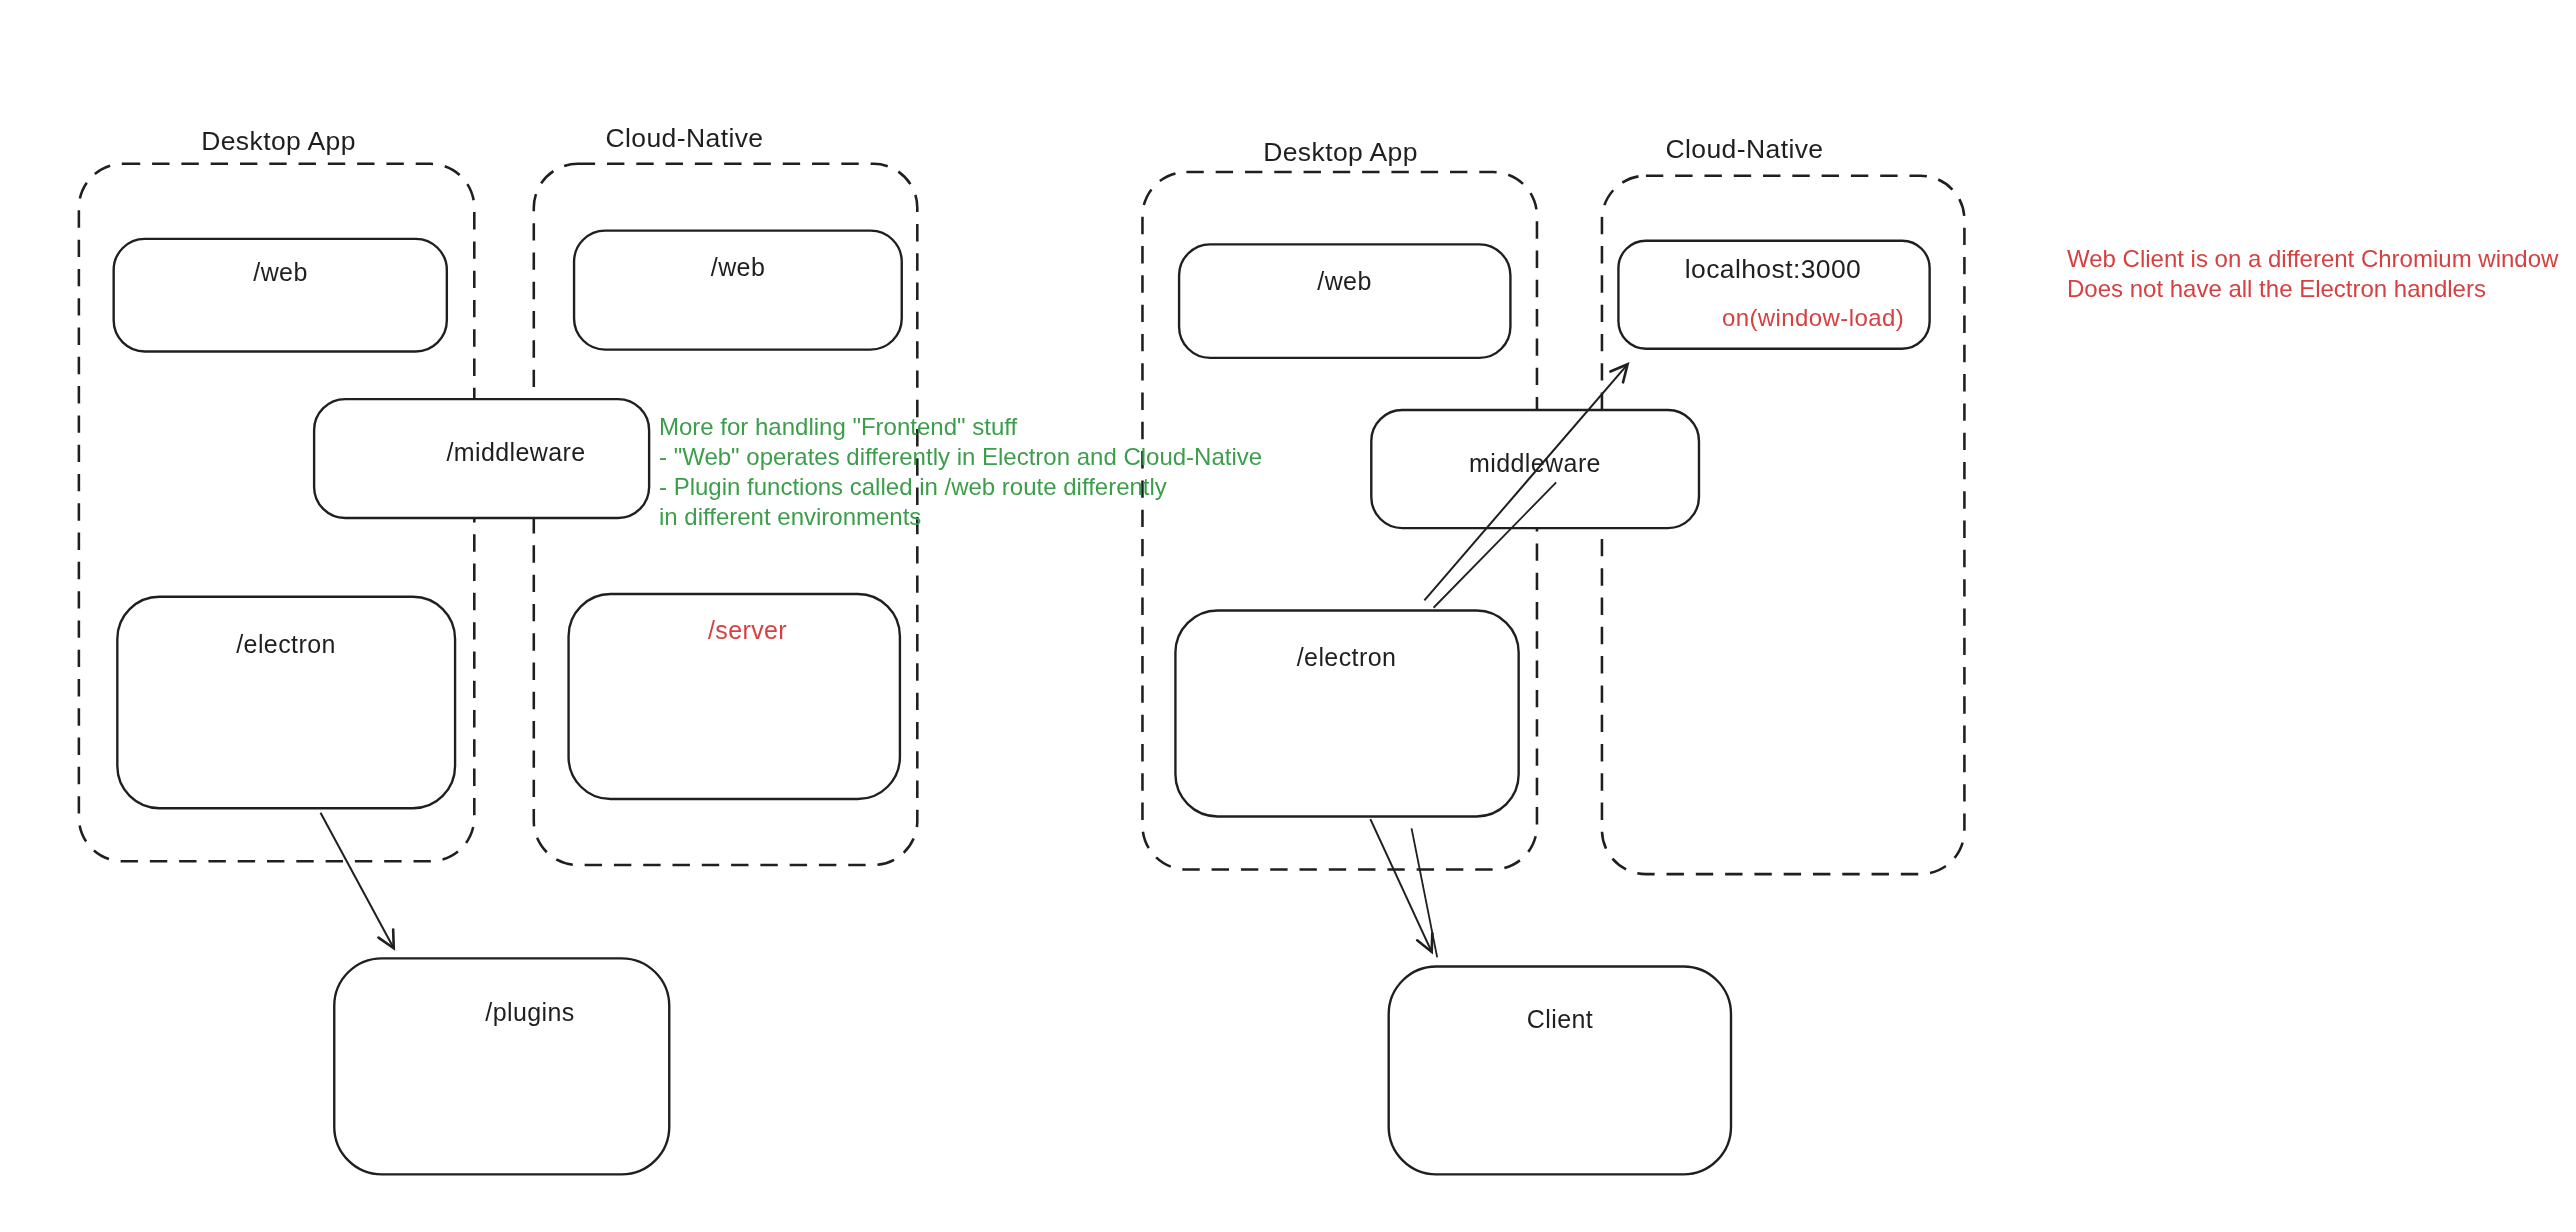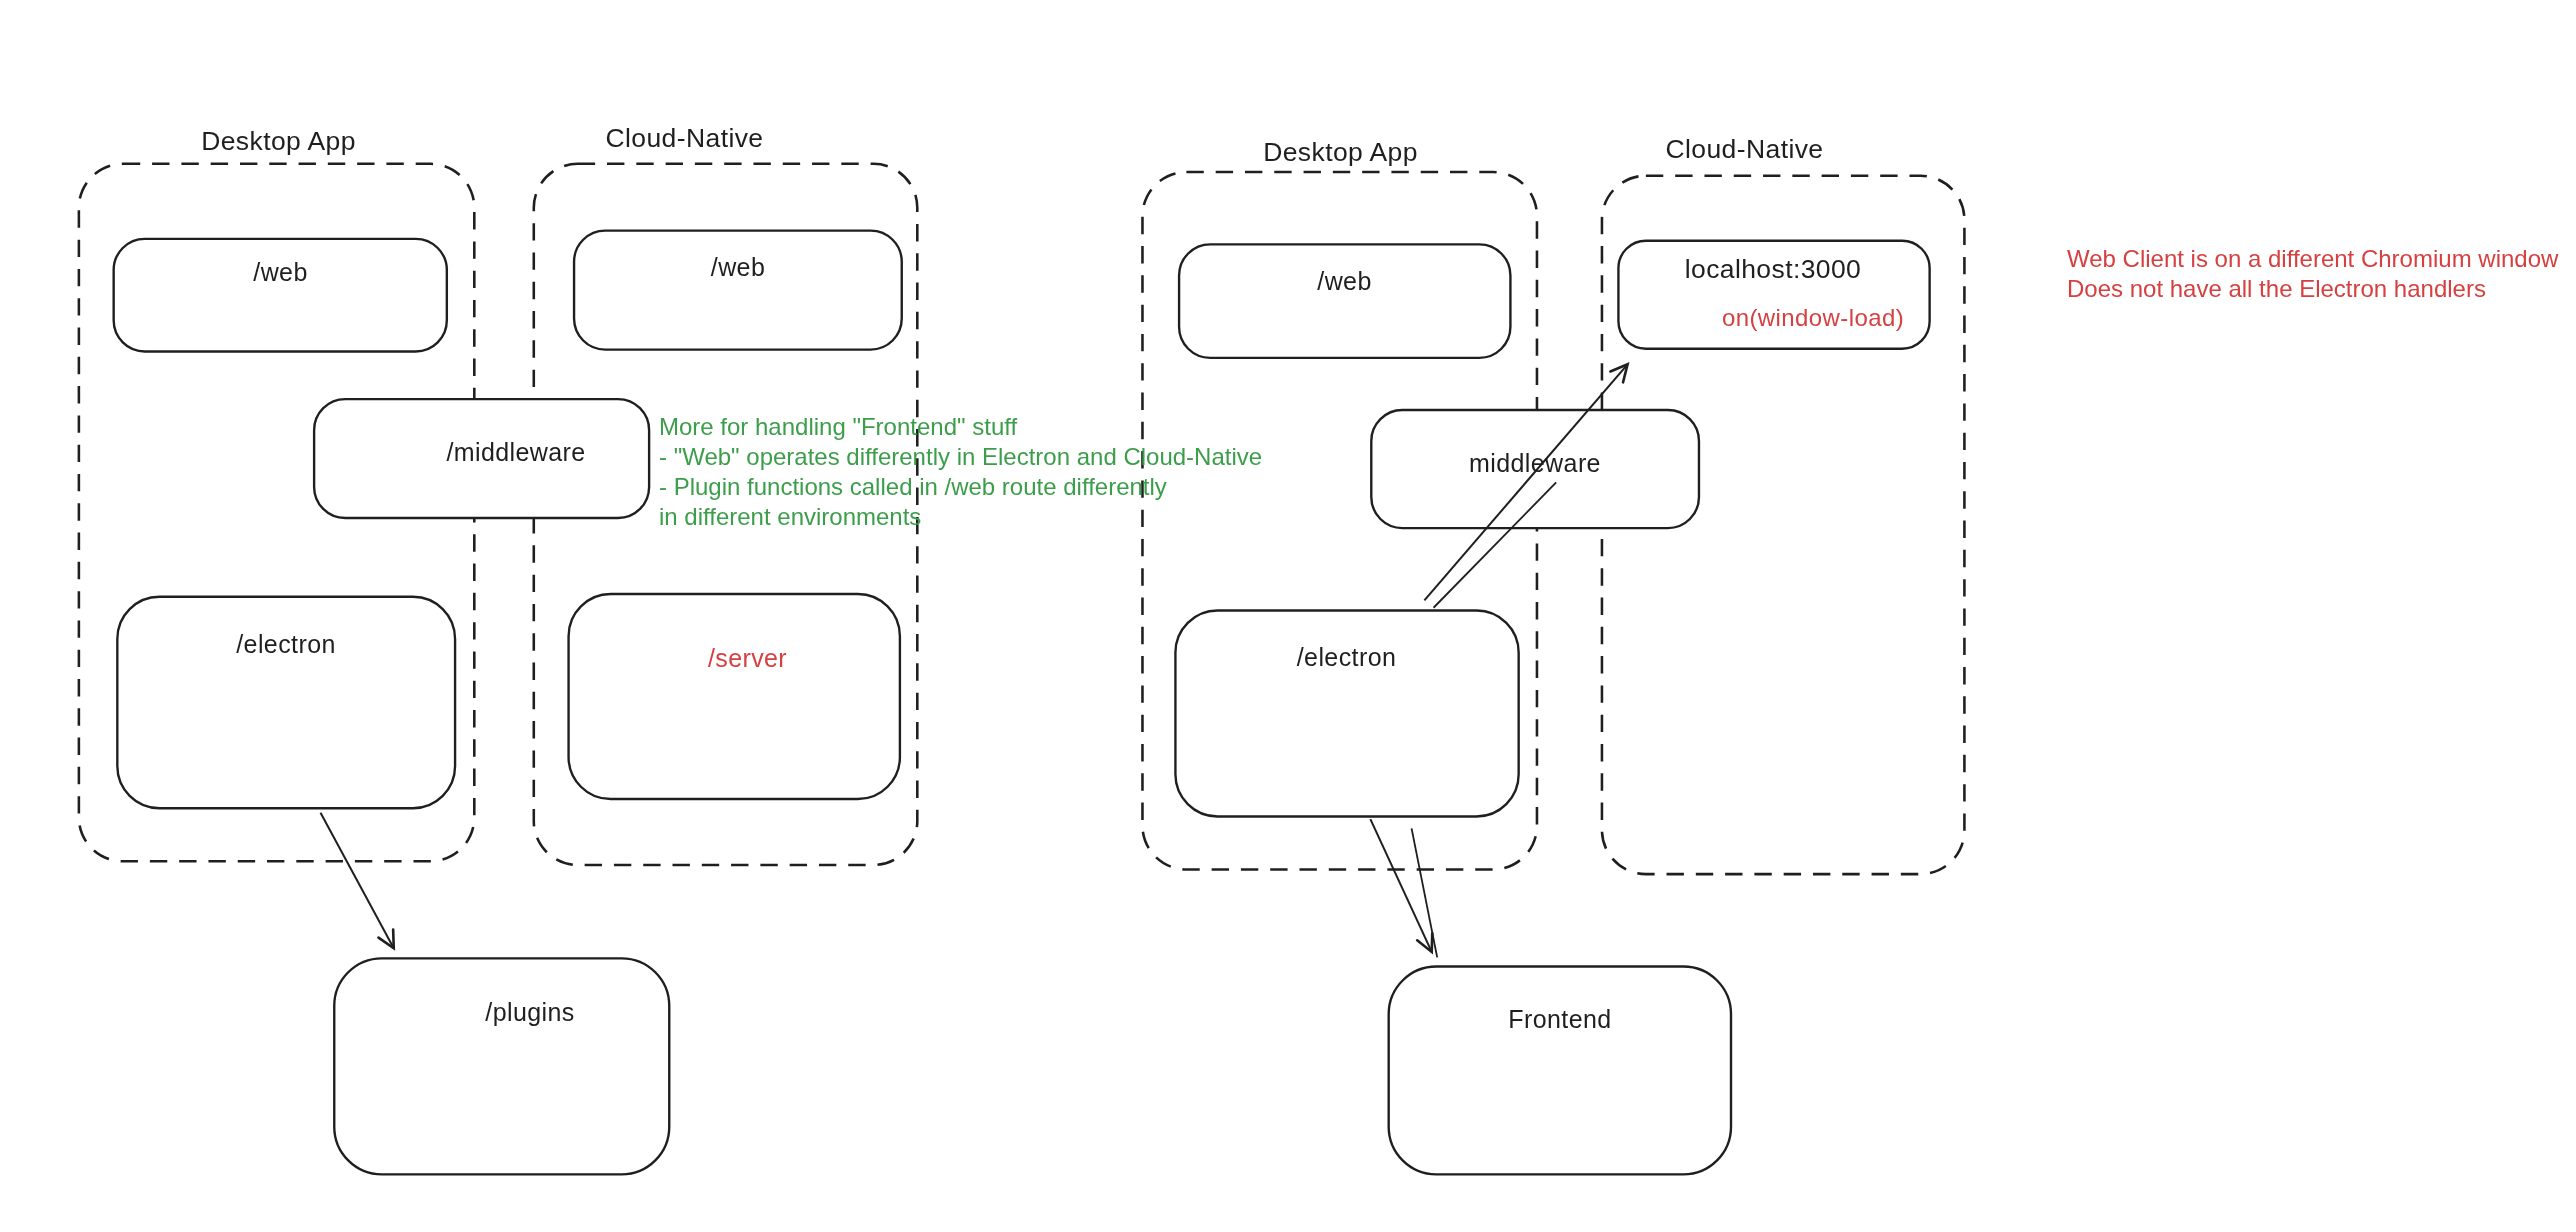--- a/index.html
+++ b/index.html
@@ -55,32 +55,32 @@
     <line x1="1542" y1="905" x2="1570" y2="1046" stroke="#1f1f1f" stroke-width="2"></line>
   </svg>
 
   <div class="lbl group-lbl" style="left:141px;top:126px;width:275px;">Desktop App</div>
   <div class="lbl group-lbl" style="left:547px;top:123px;width:275px;">Cloud-Native</div>
 
   <div class="lbl" style="left:114px;top:258px;width:333px;">/web</div>
   <div class="lbl" style="left:574px;top:253px;width:328px;">/web</div>
   <div class="lbl" style="left:314px;top:438px;width:404px;">/middleware</div>
   <div class="lbl" style="left:117px;top:630px;width:338px;">/electron</div>
-  <div class="lbl red" style="left:568px;top:644px;width:359px;">/server</div>
+  <div class="lbl red" style="left:568px;top:616px;width:359px;">/server</div>
   <div class="lbl" style="left:334px;top:998px;width:392px;">/plugins</div>
 
   <div class="lbl group-lbl" style="left:1203px;top:137px;width:275px;">Desktop App</div>
   <div class="lbl group-lbl" style="left:1607px;top:134px;width:275px;">Cloud-Native</div>
 
   <div class="lbl" style="left:1179px;top:267px;width:331px;">/web</div>
   <div class="lbl loc-lbl" style="left:1618px;top:254px;width:310px;">localhost:3000</div>
   <div class="lbl red" style="left:1694px;top:304px;width:238px;font-size:24px;">on(window-load)</div>
   <div class="lbl" style="left:1371px;top:449px;width:328px;">middleware</div>
   <div class="lbl" style="left:1175px;top:643px;width:343px;">/electron</div>
-  <div class="lbl" style="left:1389px;top:1005px;width:342px;">Frontend</div>
+  <div class="lbl" style="left:1389px;top:1005px;width:342px;">Client</div>
 
   <div class="note green" style="left:659px;top:412px;">
     <div>More for handling "Frontend" stuff</div>
     <div>- "Web" operates differently in Electron and Cloud-Native</div>
     <div>- Plugin functions called in /web route differently</div>
     <div>in different environments</div>
   </div>
 
   <div class="note red" style="left:2019px;top:244px;margin-left:48px;">
     <div>Web Client is on a different Chromium window</div>

